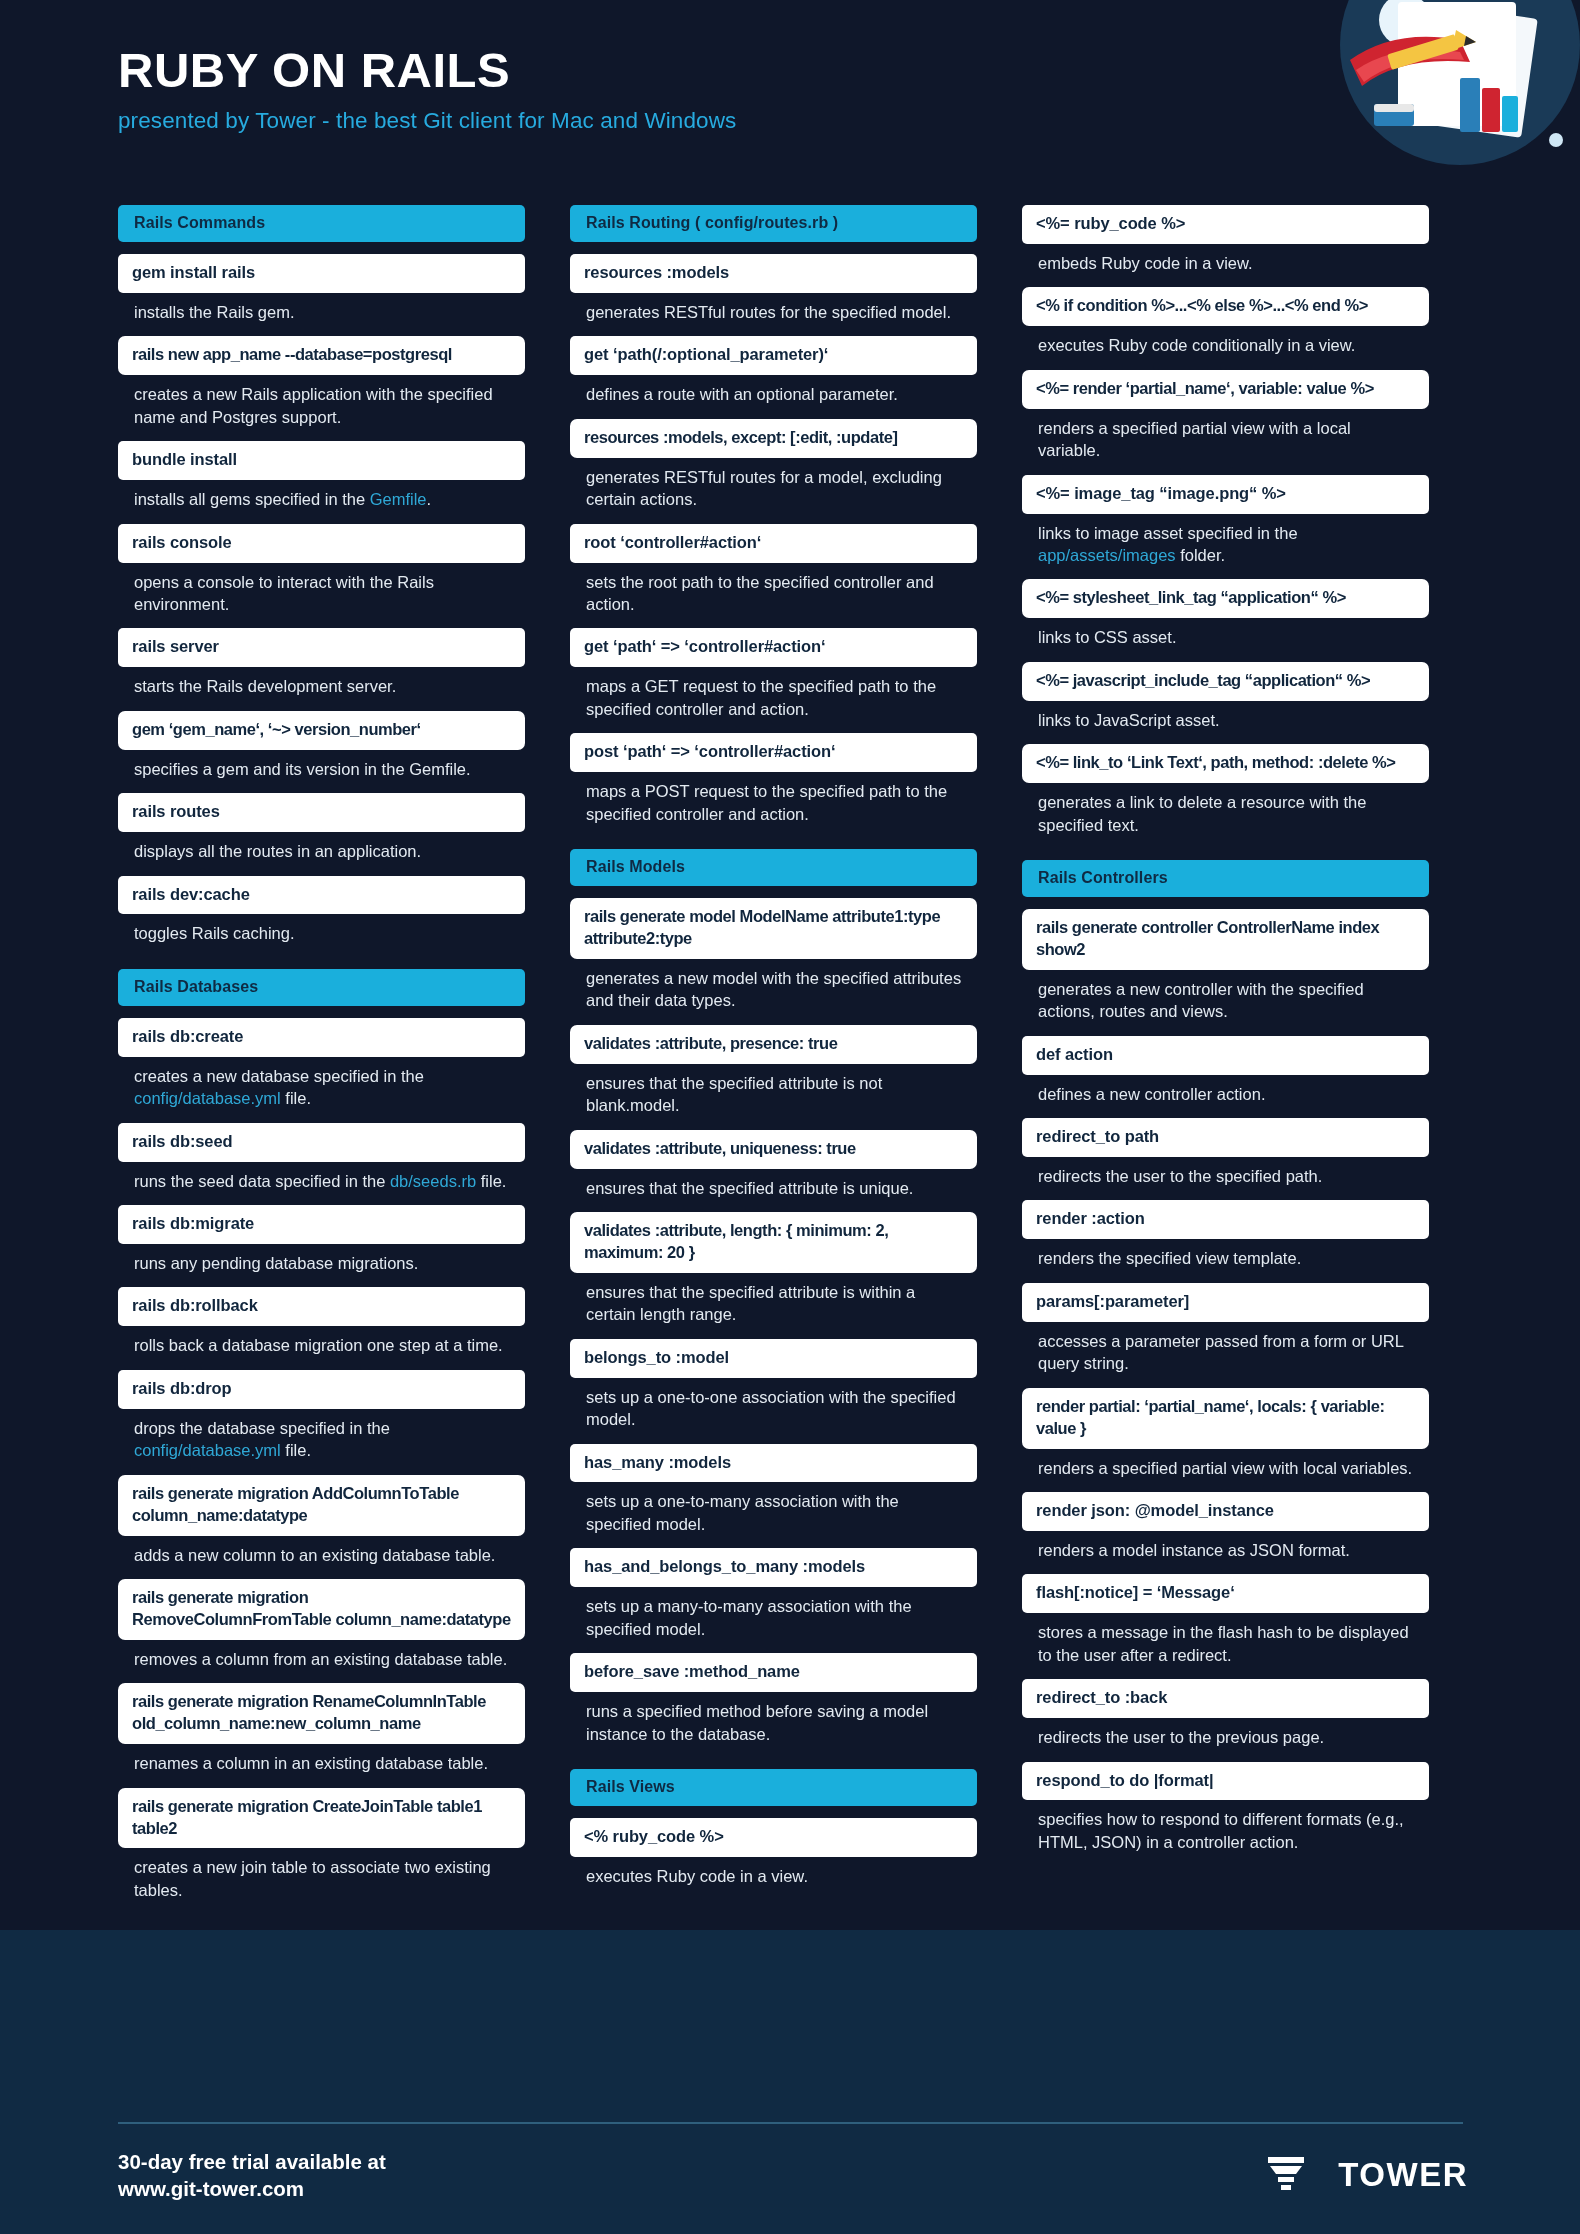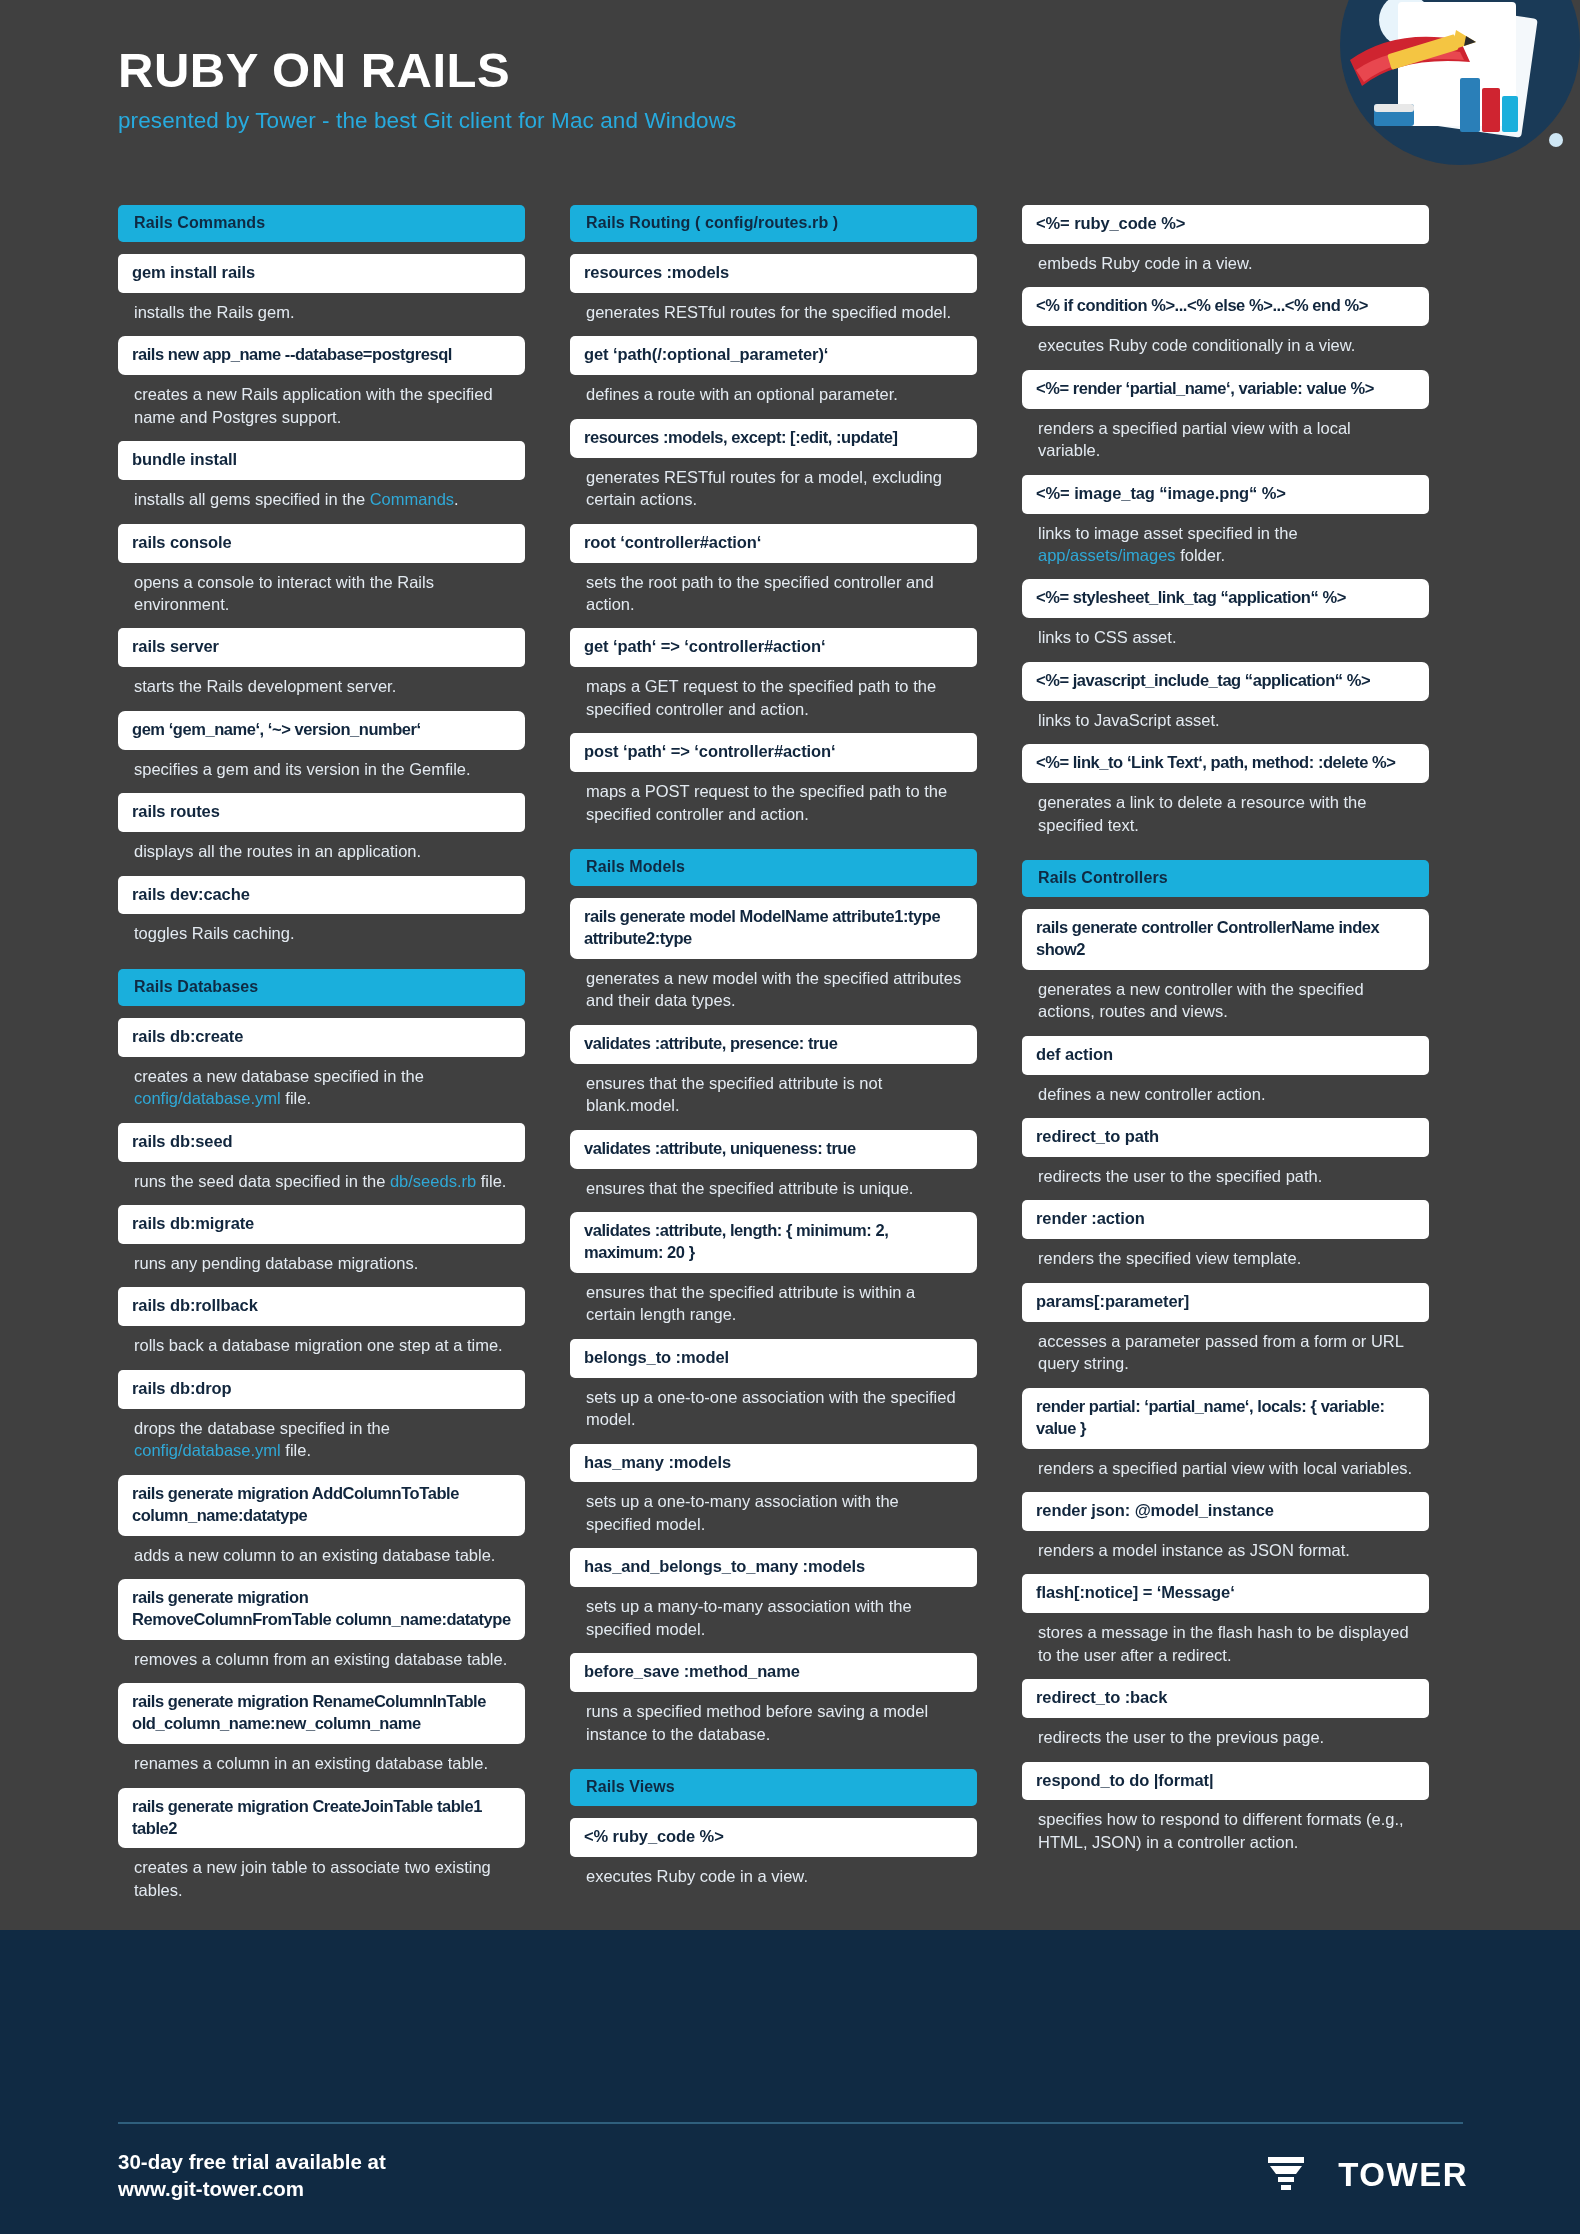--- a/index.html
+++ b/index.html
@@ -7,21 +7,21 @@
     width: 1580px;
     height: 2234px;
     background: #102a43;
     font-family: "Liberation Sans", sans-serif;
     overflow: hidden;
   }
   .page {
     position: relative;
     width: 1580px;
     height: 1930px;
-    background: #404040;
+    background: #0f172a;
     padding-left: 28px;
   }
 
   
   .artwork {
     position: absolute;
     top: 0; right: 0;
     width: 420px; height: 200px;
     overflow: hidden;
     pointer-events: none;
@@ -161,21 +161,21 @@
         <div class="entry">
           <div class="cmd">gem install rails</div>
           <div class="desc">installs the Rails gem.</div>
         </div>
         <div class="entry">
           <div class="cmd tight">rails new app_name --database=postgresql</div>
           <div class="desc">creates a new Rails application with the specified name and Postgres support.</div>
         </div>
         <div class="entry">
           <div class="cmd">bundle install</div>
-          <div class="desc">installs all gems specified in the <span class="lnk">Commands</span>.</div>
+          <div class="desc">installs all gems specified in the <span class="lnk">Gemfile</span>.</div>
         </div>
         <div class="entry">
           <div class="cmd">rails console</div>
           <div class="desc">opens a console to interact with the Rails environment.</div>
         </div>
         <div class="entry">
           <div class="cmd">rails server</div>
           <div class="desc">starts the Rails development server.</div>
         </div>
         <div class="entry">

